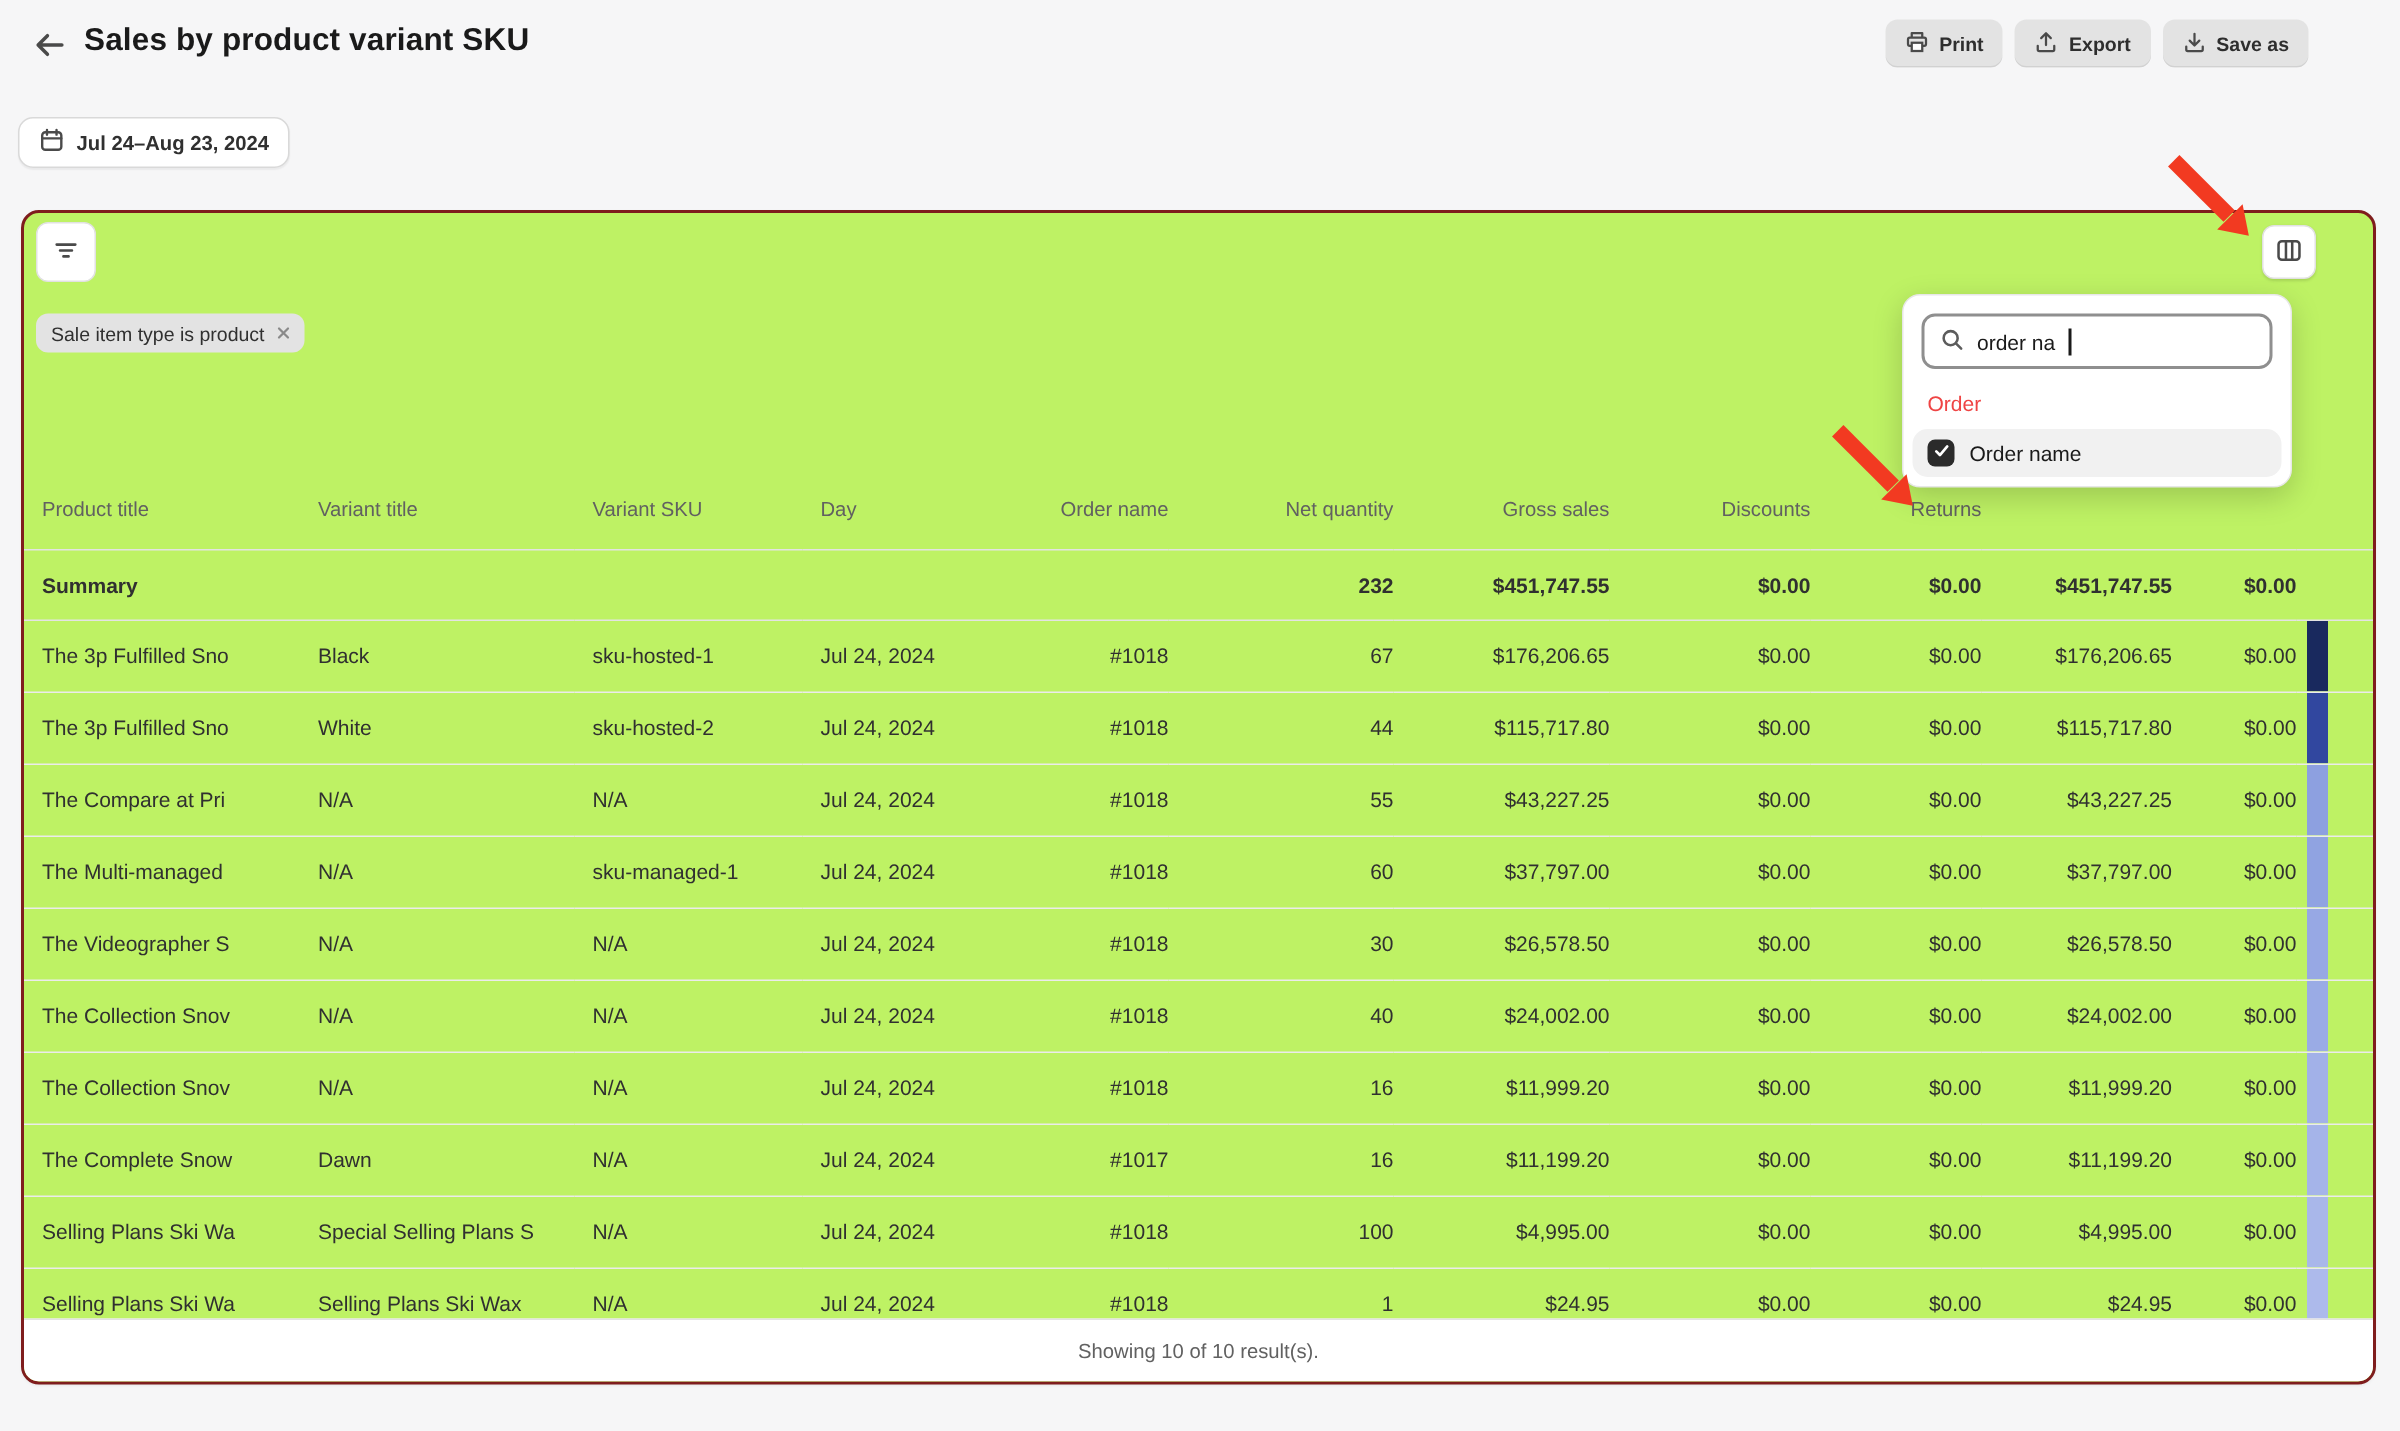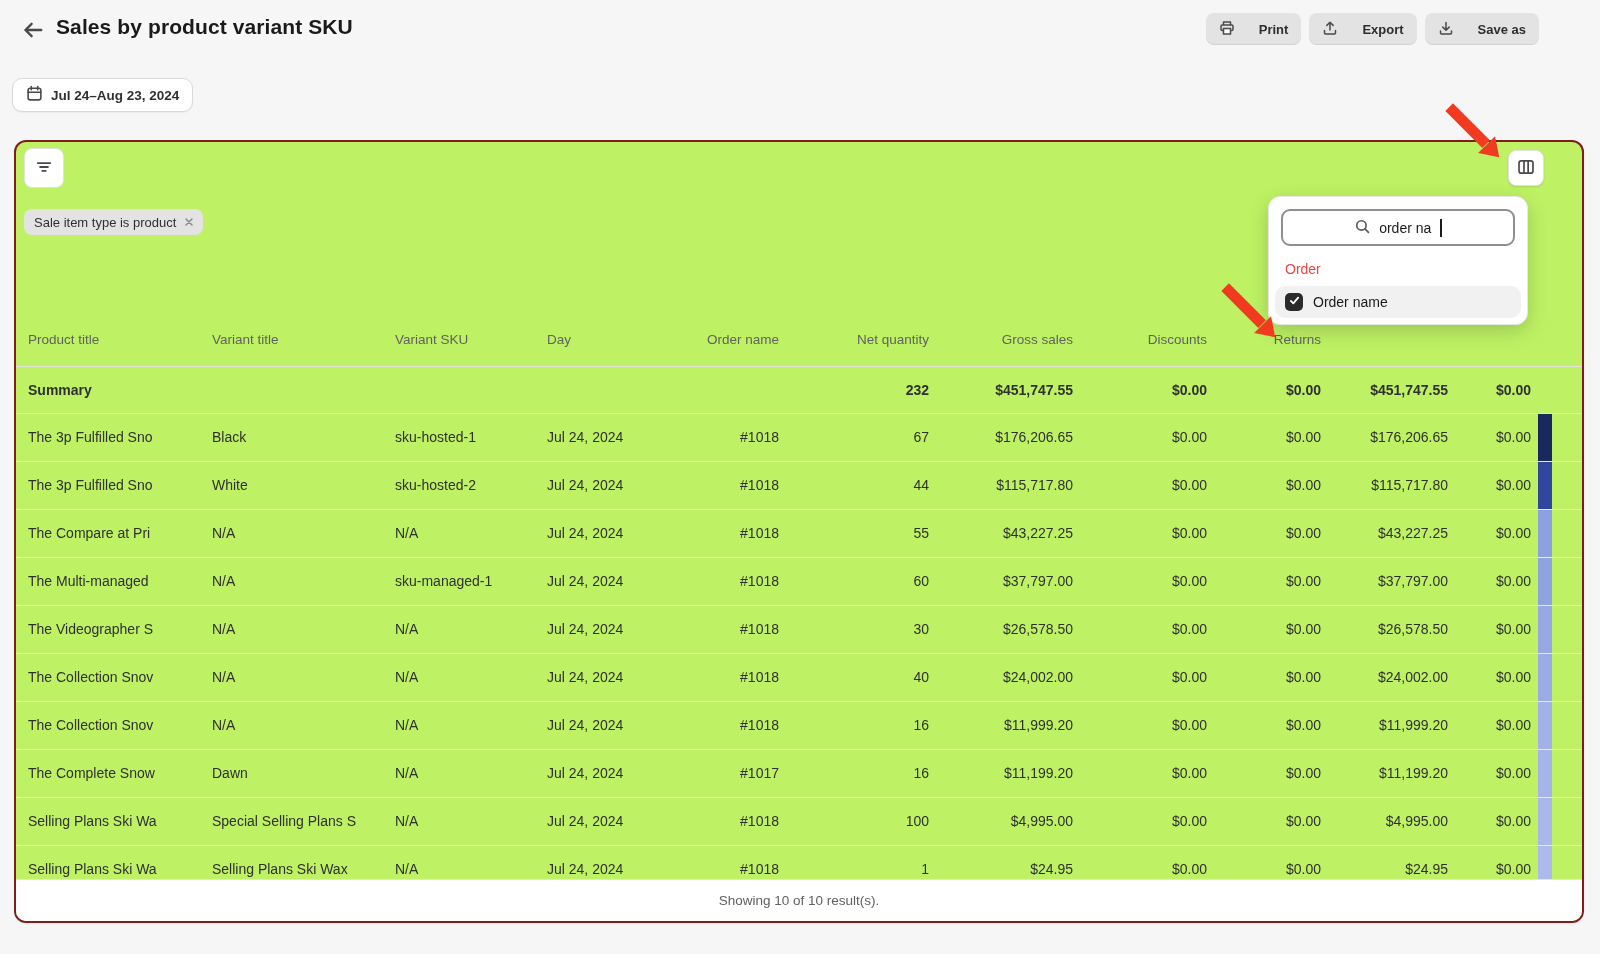--- a/index.html
+++ b/index.html
@@ -9,21 +9,21 @@
     background:#f6f6f7; color:#303030;
     font-family:"Liberation Sans", sans-serif; font-size:14px;
   }
 
   
   .page-header { position:absolute; top:0; left:0; width:100%; height:60px; display:flex; align-items:center; }
   .back-btn { position:absolute; left:18px; top:16px; width:30px; height:30px; border:none; background:transparent; cursor:pointer; display:flex; align-items:center; justify-content:center; border-radius:8px; }
   .page-title { position:absolute; left:56px; top:15px; font-size:21px; font-weight:700; color:#1a1a1a; letter-spacing:.1px;text-align:center; }
   .header-actions { position:absolute; right:61px; top:13px; display:flex; gap:8px; }
   .btn {
-    display:flex; align-items:center; gap:24px; height:32px; padding:0 13px;
+    display:flex; align-items:center; gap:7px; height:32px; padding:0 13px;
     background:#e3e3e3; border:none; border-radius:8px;
     font-family:inherit; font-size:13px; font-weight:700; color:#2e2e2e; cursor:pointer;
     box-shadow: inset 0 -1px 0 rgba(0,0,0,.08);
   }
 
   
   .date-chip {
     position:absolute; top:78px; left:12px; height:34px;
     display:flex; align-items:center; gap:8px; padding:0 13px;
     background:#ffffff; border:1px solid #d9d9d9; border-radius:10px;
@@ -70,21 +70,21 @@
   }
 
   
   .popover {
     position:absolute; left:1268px; top:196px; width:260px;
     background:#fff; border:1px solid #e7e7e7; border-radius:12px;
     box-shadow:0 6px 20px rgba(0,0,0,.18); z-index:20; padding-bottom:6px;
   }
   .popover-search {
     margin:12px 12px 0 12px; height:37px; border:2px solid #8f8f8f; border-radius:9px;
-    display:flex; align-items:center; gap:8px; padding:0 10px; cursor:text; background:#fff;justify-content:center;
+    display:flex; align-items:center; gap:8px; padding:0 10px; cursor:text; background:#fff;
   }
   .popover-search .qtext { font-size:14px; color:#1a1a1a; }
   .caret { width:1.5px; height:18px; background:#1a1a1a; margin-left:1px; }
   .popover-group { margin:15px 16px 0 16px; font-size:14px; font-weight:400; color:#ef4444; }
   .popover-option {
     margin:9px 6px 0 6px; padding:7px 10px; border-radius:10px; background:#f1f1f1;
     display:flex; align-items:center; gap:10px; cursor:pointer;
   }
   .checkbox {
     width:18px; height:18px; border-radius:5px; background:#2b2b2b;

